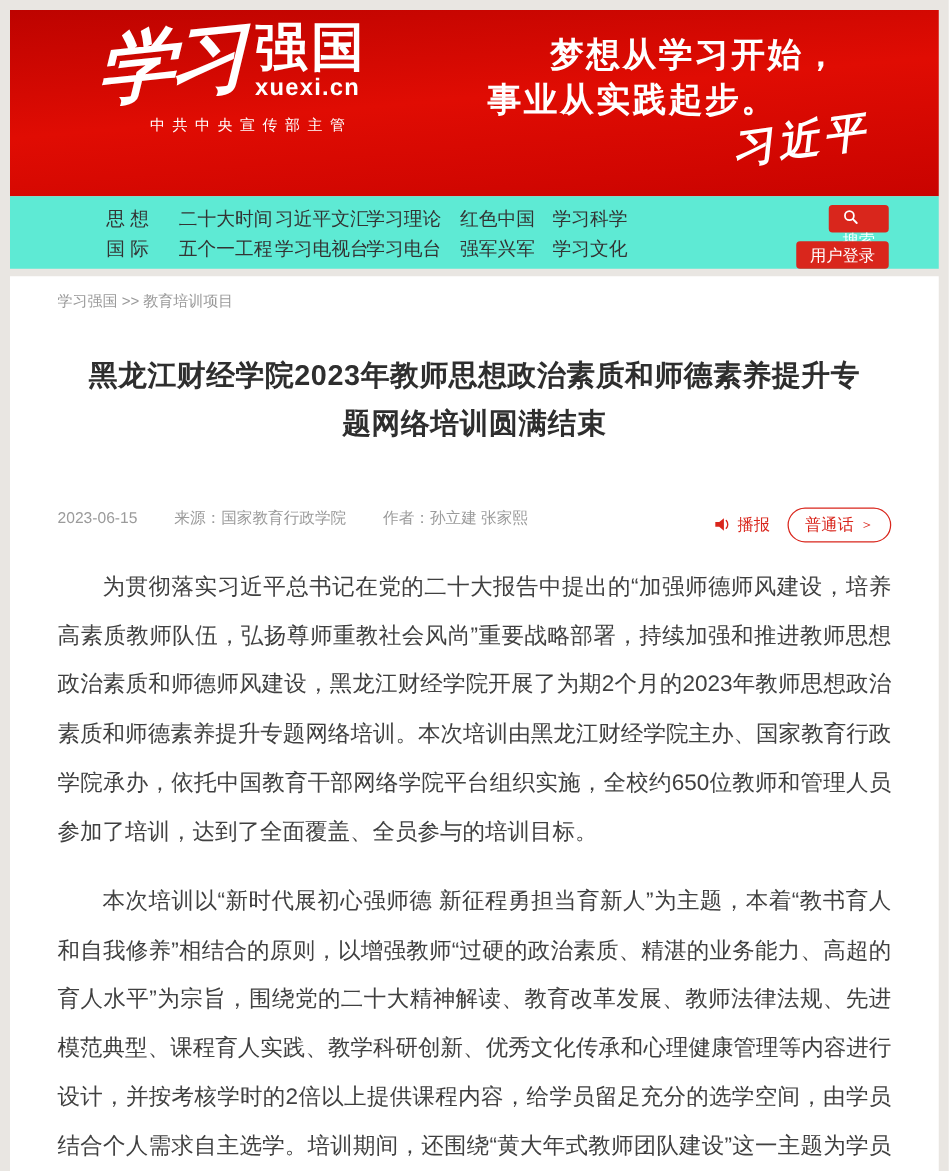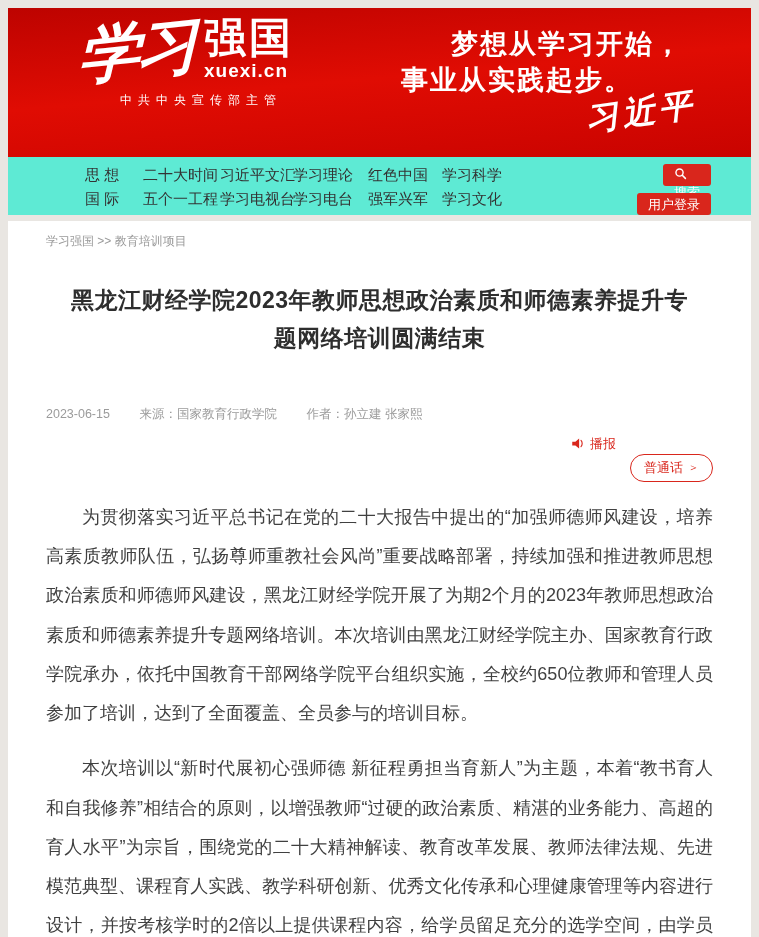--- a/index.html
+++ b/index.html
@@ -24,21 +24,21 @@
     font-family: "DejaVu Serif", serif;
     font-size: 62px; font-weight: bold; font-style: italic;
     transform: rotate(-6deg) skewX(-6deg);
     letter-spacing: -4px; line-height: 1.1; padding-right: 10px;
   }
   .logo-block { display: flex; flex-direction: column; align-items: flex-start; padding-bottom: 2px; }
   .logo-bold { font-size: 42px; font-weight: 900; letter-spacing: 3px; line-height: 1.05; }
   .logo-domain { font-size: 19px; font-weight: bold; letter-spacing: 1px; }
   .logo-supervisor { font-size: 12px; letter-spacing: 6px; margin-top: 8px; margin-left: 42px; }
 
-  .slogan { position: absolute; right: 68px; top: 18px; text-align: left;
+  .slogan { position: absolute; right: 79px; top: 18px; text-align: left;
     font-family: "Liberation Serif", serif; font-weight: bold; }
   .slogan-line1 { font-size: 27px; letter-spacing: 2px; padding-left: 50px; line-height: 1.35; }
   .slogan-line2 { font-size: 27px; letter-spacing: 2px; line-height: 1.35; }
   .signature {
     font-family: "DejaVu Serif", serif; font-style: italic; font-weight: bold;
     font-size: 33px; letter-spacing: 4px;
     transform: rotate(-8deg);
     position: absolute; right: 55px; top: 82px;
   }
 
@@ -73,21 +73,21 @@
   }
   .meta-row { display: flex; justify-content: space-between; margin-bottom: 16px; }
   .meta-left { color: #9b9b9b; font-size: 12.5px; }
   .meta-left span { margin-right: 26px; }
   .meta-left span:last-child { margin-right: 0; }
   .tools { display: flex; align-items: center; gap: 14px; }
   .broadcast { display: inline-flex; align-items: center; gap: 4px; color: #d9261c; font-size: 13px; cursor: pointer; background: none; border: none; font-family: inherit; }
   .mandarin-btn {
     border: 1px solid #d9261c; color: #d9261c; background: #fff;
     border-radius: 14px; font-size: 13px; padding: 4px 13px; cursor: pointer;
-    display: inline-flex; align-items: center; gap: 5px; font-family: inherit; margin-top: 48px;
+    display: inline-flex; align-items: center; gap: 5px; font-family: inherit;
   }
   .article-body p {
     font-size: 18px; color: #404040; line-height: 2.18;
     text-align: justify; text-indent: 2em; margin-bottom: 16px;
   }
 </style>
 </head>
 <body>
 
 <div class="page">

